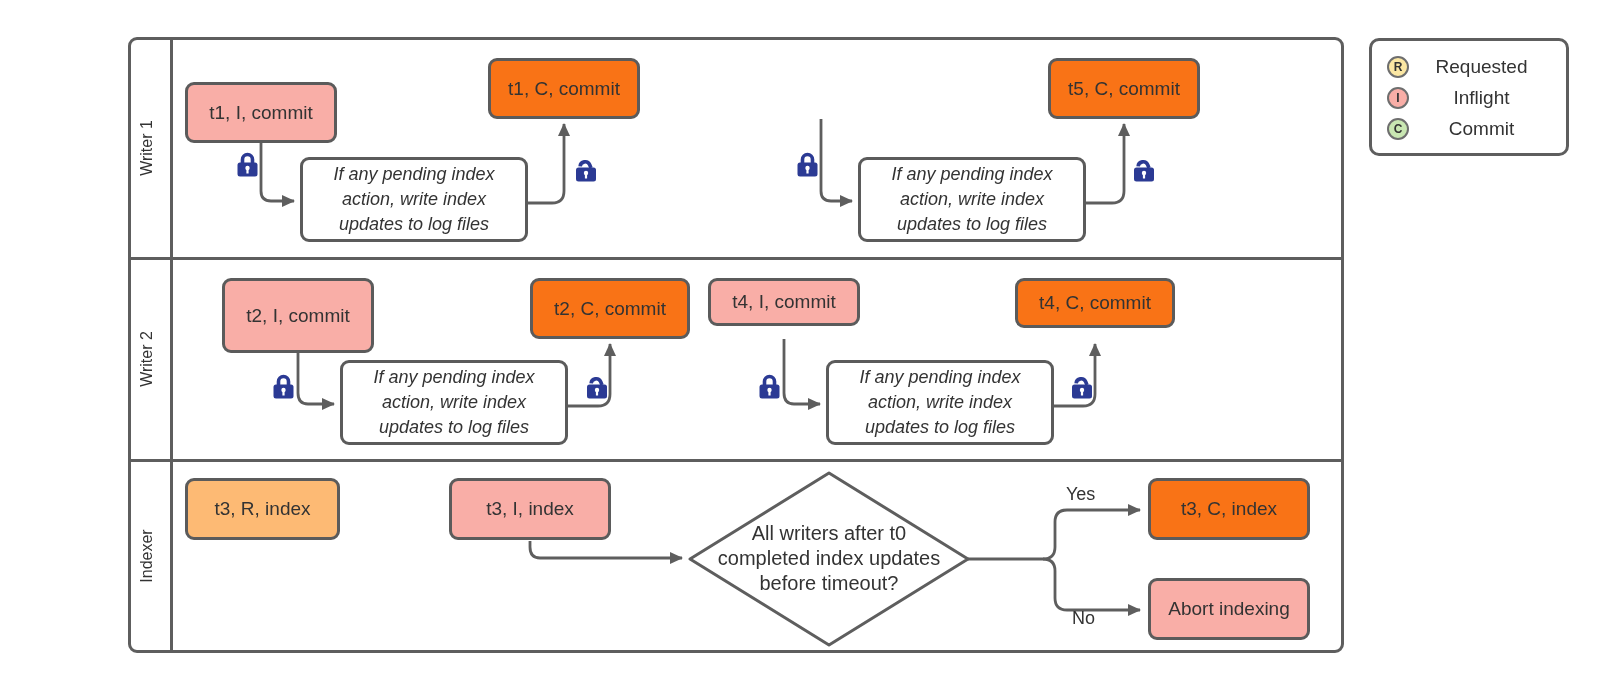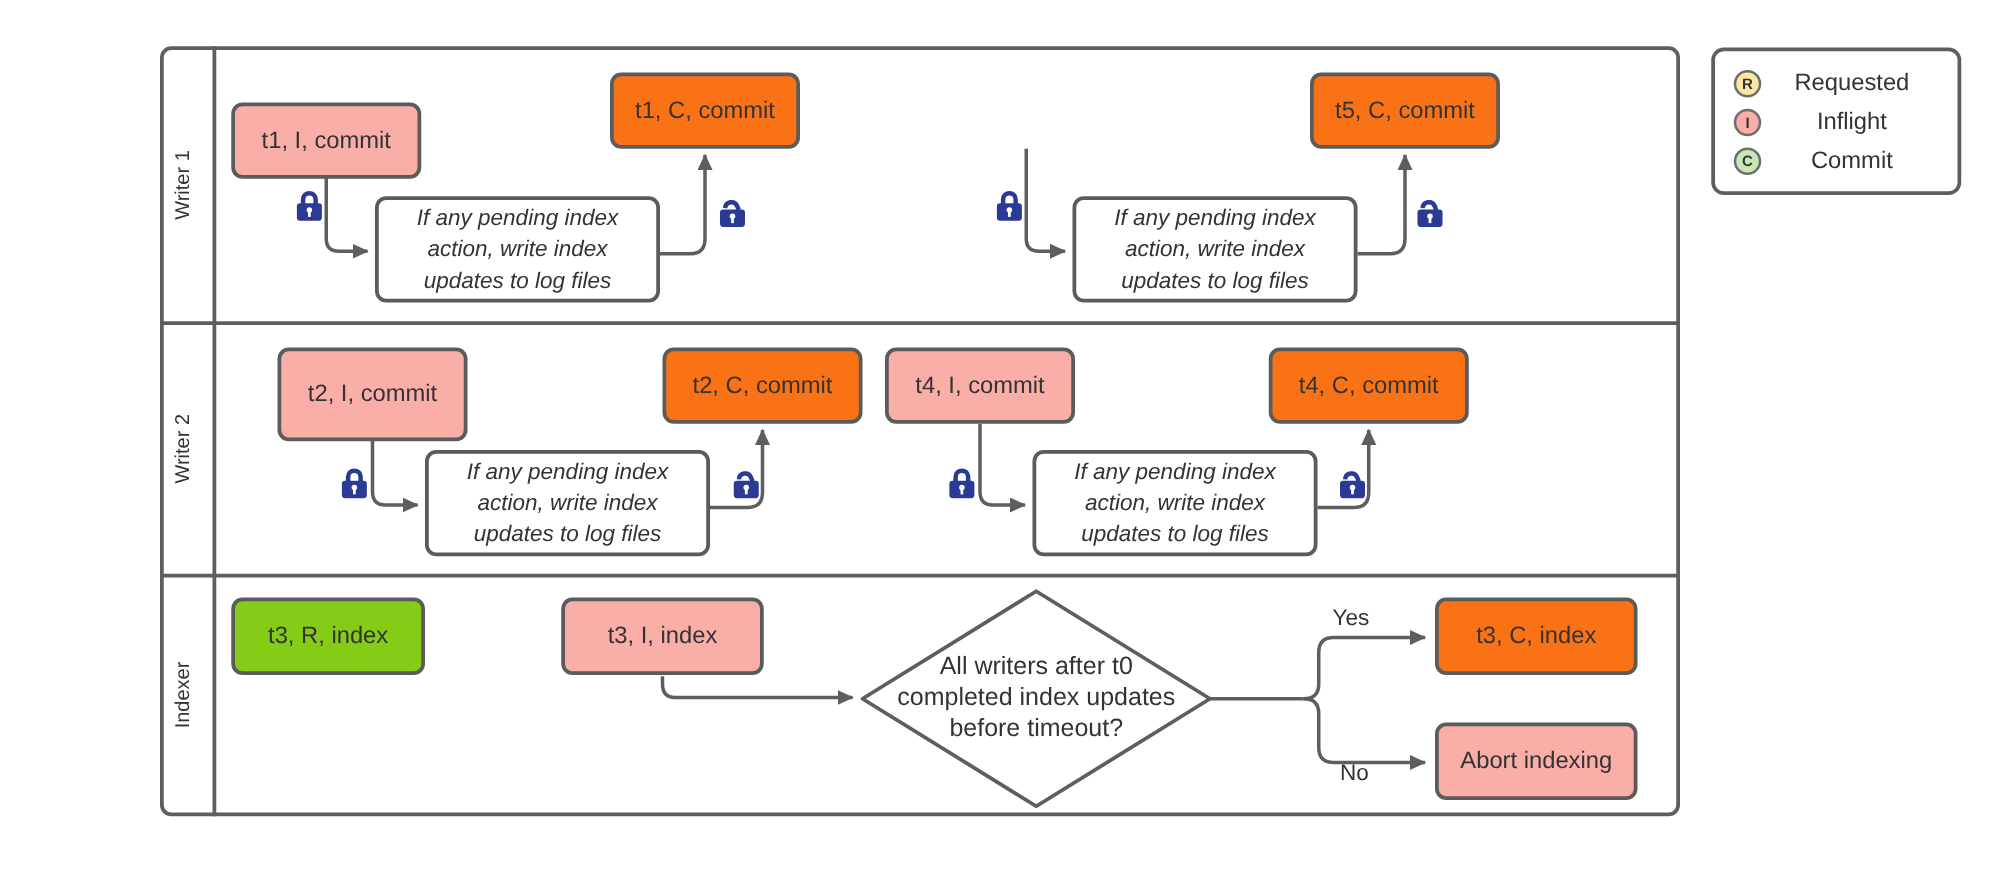--- a/index.html
+++ b/index.html
@@ -14,21 +14,21 @@
   .hline { position:absolute; left:128px; width:1216px; height:3px; background:#5E5E5E; }
 
   .lane-label { position:absolute; width:90px; height:22px; text-align:center;
                 font-size:16px; color:#333333; transform:rotate(-90deg); }
 
   .node { position:absolute; box-sizing:border-box; border:3px solid #5B5B5B; border-radius:9px;
           display:flex; align-items:center; justify-content:center;
           font-size:19px; color:#333333; text-align:center; }
   .pink   { background:#F9AEA7; }
   .green  { background:#f97316; }
-  .yellow { background:#84cc16; }
+  .yellow { background:#fdba74; }
   .white  { background:#ffffff; font-size:18px; line-height:25px; padding:2px 10px;font-style:italic; }
 
   .diamond-text { position:absolute; left:709px; top:521px; width:240px; text-align:center;
                   font-size:20px; line-height:25px; color:#333333; }
 
   .branch-label { position:absolute; font-size:18px; color:#333333; }
 
   .lock { position:absolute; }
 
   .legend { position:absolute; left:1369px; top:38px; width:200px; height:118px; box-sizing:border-box;
@@ -79,22 +79,22 @@
 
   <div class="node pink" style="left:185px; top:58px; width:152px; height:61px;margin-top:24px;">t1, I, commit</div>
   <div class="node green" style="left:488px; top:58px; width:152px; height:61px;">t1, C, commit</div>
   <div class="node white" style="left:300px; top:157px; width:228px; height:85px;">If any pending index action, write index updates to log files</div>
   <div class="node green" style="left:1048px; top:58px; width:152px; height:61px;">t5, C, commit</div>
   <div class="node white" style="left:858px; top:157px; width:228px; height:85px;">If any pending index action, write index updates to log files</div>
 
   <div class="node pink" style="left:222px; top:278px; width:152px; height:75px;text-align:center;">t2, I, commit</div>
   <div class="node green" style="left:530px; top:278px; width:160px; height:61px;">t2, C, commit</div>
   <div class="node white" style="left:340px; top:360px; width:228px; height:85px;">If any pending index action, write index updates to log files</div>
-  <div class="node pink" style="left:708px; top:278px; width:152px; height:61px;">t4, I, commit</div>
-  <div class="node green" style="left:1015px; top:278px; width:160px; height:61px;">t4, C, commit</div>
+  <div class="node pink" style="left:708px; top:278px; width:152px; height:48px;">t4, I, commit</div>
+  <div class="node green" style="left:1015px; top:278px; width:160px; height:50px;">t4, C, commit</div>
   <div class="node white" style="left:826px; top:360px; width:228px; height:85px;">If any pending index action, write index updates to log files</div>
 
   <div class="node yellow" style="left:185px; top:478px; width:155px; height:62px;">t3, R, index</div>
   <div class="node pink" style="left:449px; top:478px; width:162px; height:62px;">t3, I, index</div>
   <div class="node green" style="left:1148px; top:478px; width:162px; height:62px;text-align:center;">t3, C, index</div>
   <div class="node pink" style="left:1148px; top:578px; width:162px; height:62px;">Abort indexing</div>
 
   <div class="diamond-text">All writers after t0 completed index updates before timeout?</div>
   <div class="branch-label" style="left:1066px; top:484px;">Yes</div>
   <div class="branch-label" style="left:1072px; top:608px;">No</div>

